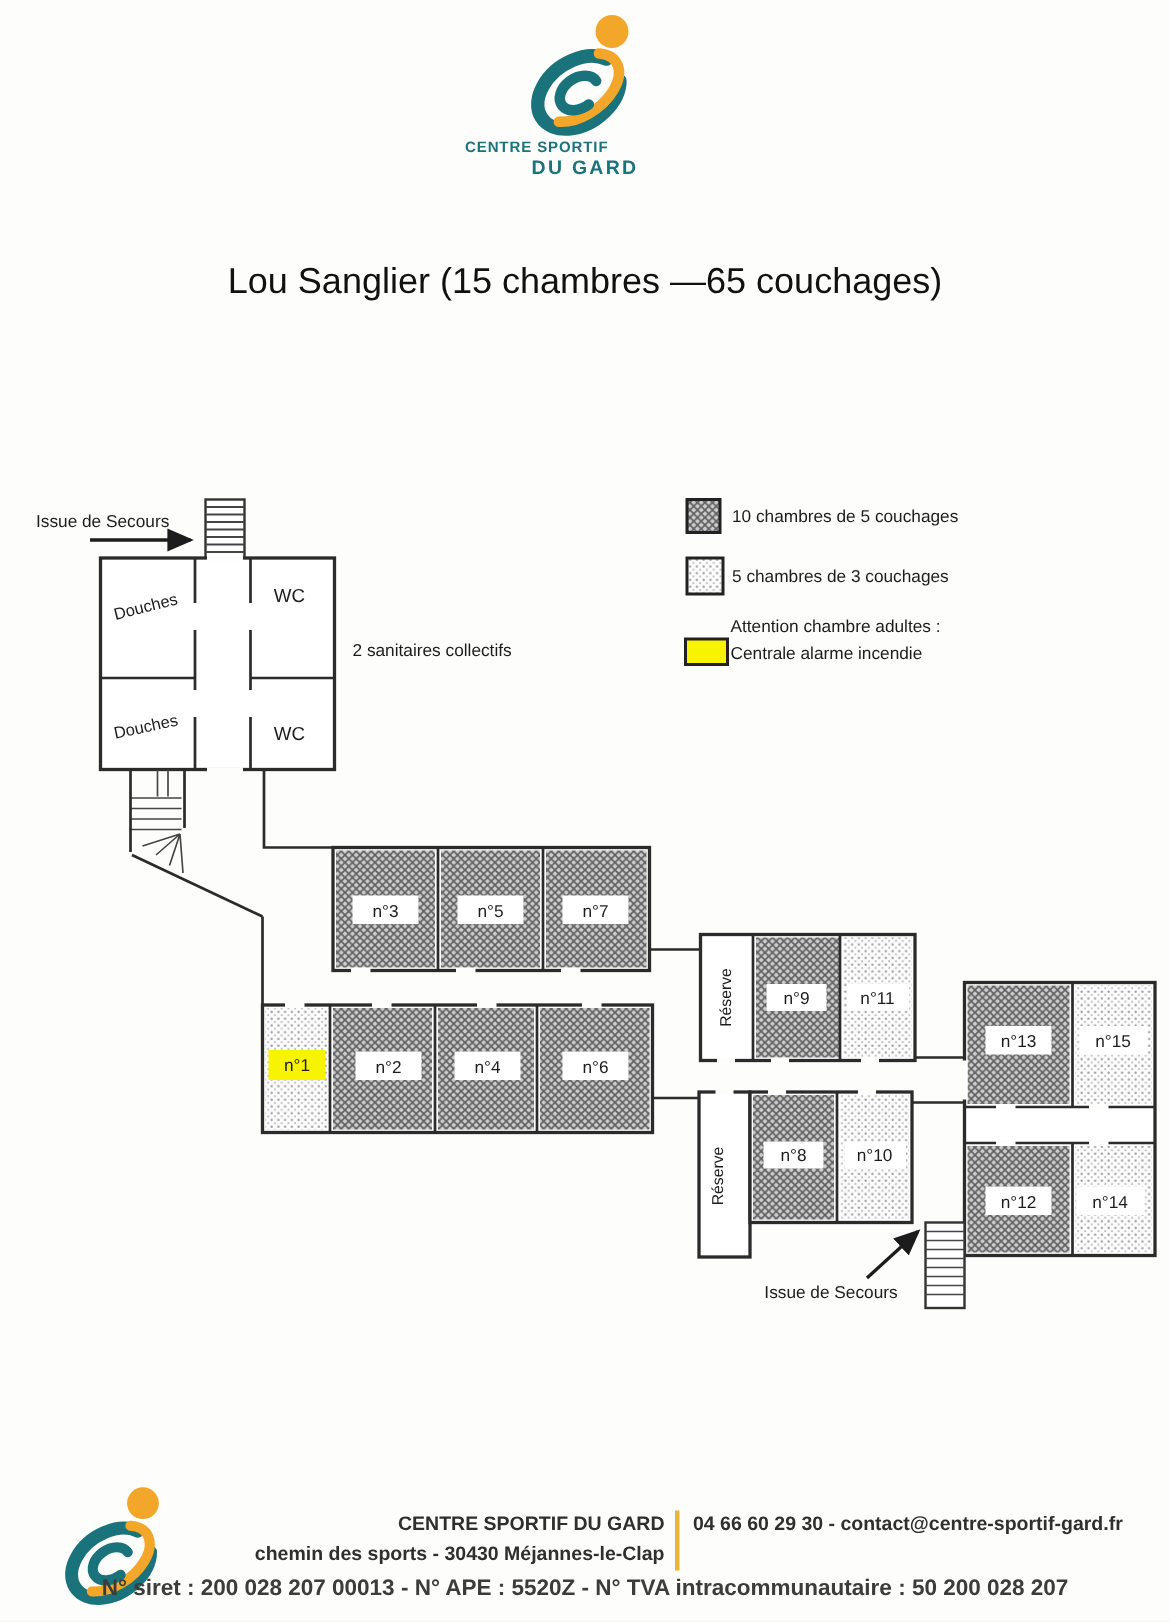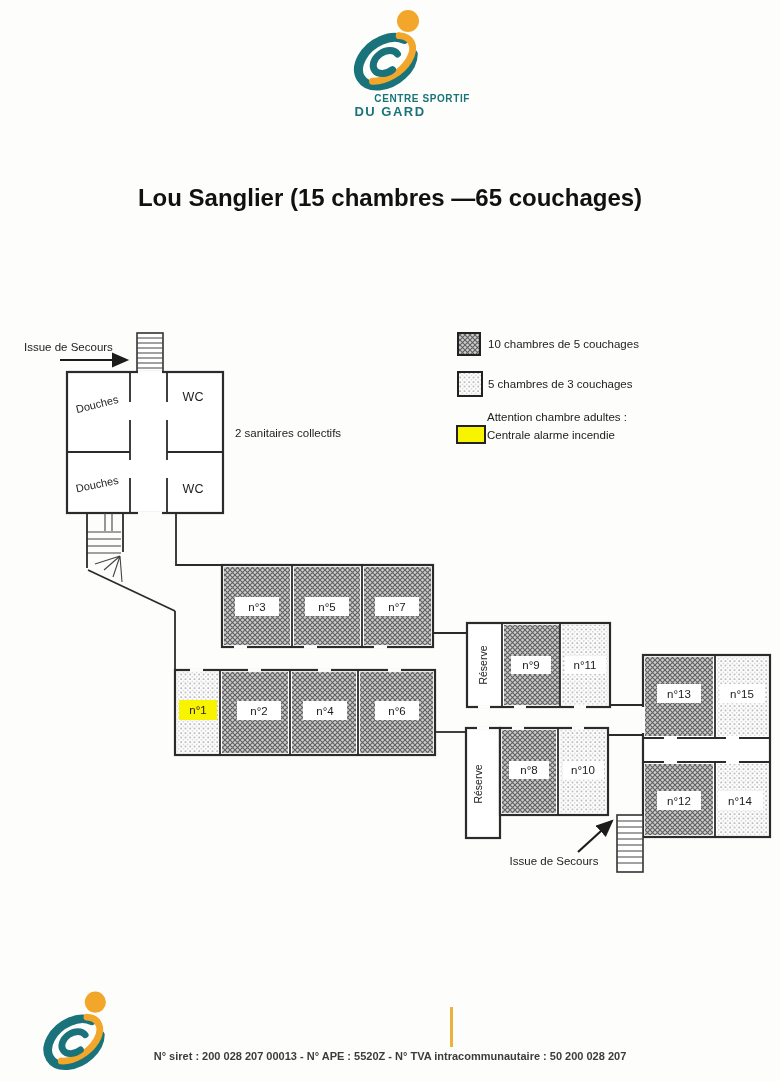--- a/index.html
+++ b/index.html
@@ -1,29 +1,29 @@
 <!DOCTYPE html>
 <html><head>
 <meta charset="utf-8">
 <style>
   html,body{margin:0;padding:0;background:#e8e8e8;}
   .page{position:relative;width:780px;height:1081px;background:#fdfdfc;margin:0 auto;overflow:hidden;
         font-family:"Liberation Sans","DejaVu Sans",sans-serif;color:#1c1c1c;}
   .abs{position:absolute;}
-  .logo-text1{left:310px;top:93px;width:160px;text-align:right;font-size:10px;font-weight:700;
+  .logo-text1{left:310px;top:93px;width:160px;text-align:left;font-size:10px;font-weight:700;
               letter-spacing:.6px;color:#1a737a;}
   .logo-text2{left:310px;top:104px;width:160px;text-align:center;font-size:13px;font-weight:800;
               letter-spacing:1.5px;color:#1a737a;}
-  .title{left:0;top:184px;width:780px;text-align:center;font-size:24px;font-weight:700;color:#111;}
+  .title{left:0;top:174px;width:780px;text-align:center;font-size:24px;font-weight:400;color:#111;}
   .footer-col1{left:100px;top:1006px;width:343px;text-align:right;font-size:13px;font-weight:700;
                color:#2f2f2f;line-height:20px;}
   .footer-col2{left:462px;top:1006px;width:310px;text-align:left;font-size:13px;font-weight:700;
                color:#2f2f2f;line-height:20px;}
   .footer-divider{left:450px;top:1007px;width:3px;height:40px;background:#eab33c;}
-  .footer-legal{left:0;top:1050px;width:780px;text-align:center;font-size:11px;font-weight:700;color:#3c3c3c;}
+  .footer-legal{left:0;top:1050px;width:780px;text-align:center;font-size:15px;font-weight:700;color:#3c3c3c;}
   svg text{font-family:"Liberation Sans","DejaVu Sans",sans-serif;fill:#1c1c1c;}
 </style>
 </head>
 <body>
 
 <div class="page">
 
   <svg class="abs" style="left:338px;top:6px;" width="104" height="88" viewBox="0 0 104 88">
     <circle cx="70" cy="15" r="11" fill="#f2a72b"></circle>
     <g transform="rotate(-35 48 56)">
@@ -224,21 +224,26 @@
 
   <svg class="abs" style="left:28px;top:985px;" width="100" height="92" viewBox="0 0 104 92">
     <circle cx="70" cy="16" r="11" fill="#f2a72b"></circle>
     <g transform="rotate(-35 48 58)">
       <path d="M 76,50 A 30,21 0 1 0 75,67" fill="none" stroke="#1a737a" stroke-width="9" stroke-linecap="round"></path>
       <path d="M 74,44 A 28,17 0 0 1 26,66" fill="none" stroke="#f2a72b" stroke-width="7" stroke-linecap="round"></path>
       <path d="M 62,58 A 14,10 0 1 0 49,68" fill="none" stroke="#1a737a" stroke-width="7" stroke-linecap="round"></path>
     </g>
   </svg>
 
+  <div class="abs footer-col1">
+    <div>CENTRE SPORTIF DU GARD</div>
+    <div>chemin des sports - 30430 Méjannes-le-Clap</div>
+  </div>
 
   <div class="abs footer-divider"></div>
 
   <div class="abs footer-col2">
+    <div>04 66 60 29 30 - contact@centre-sportif-gard.fr</div>
   </div>
 
   <div class="abs footer-legal">N° siret : 200 028 207 00013 - N° APE : 5520Z - N° TVA intracommunautaire : 50 200 028 207</div>
 
 </div>
 
 </body></html>

